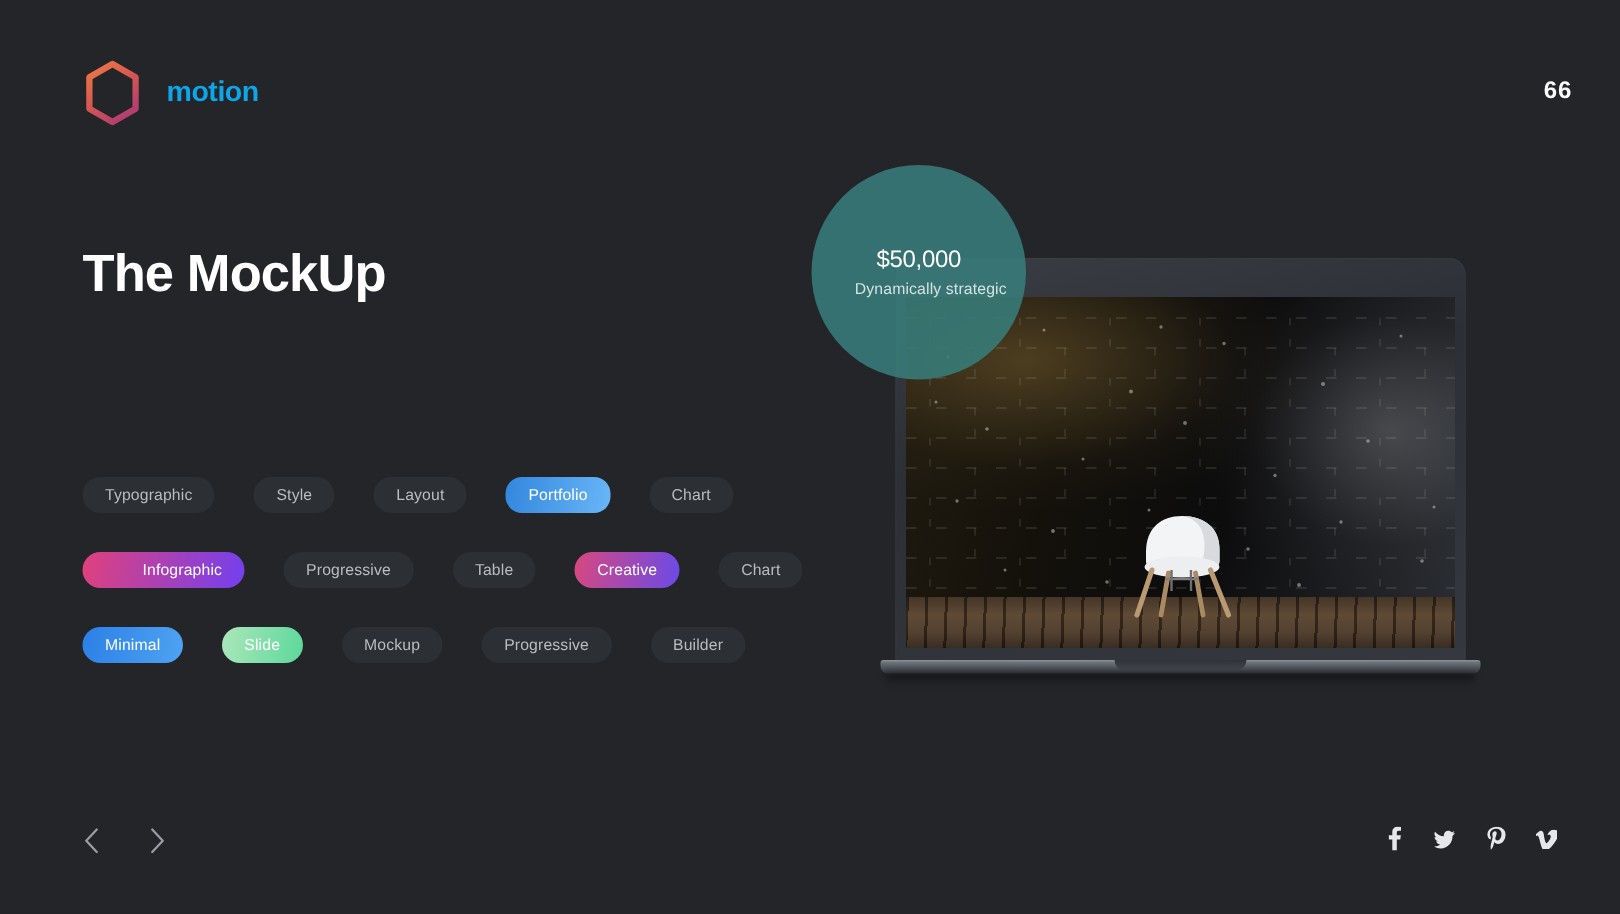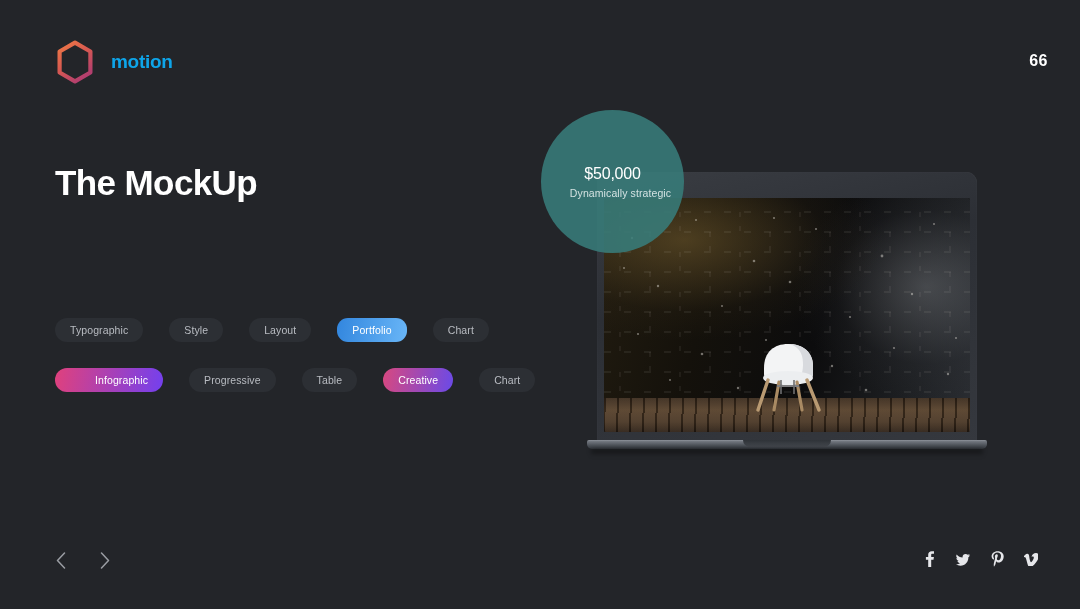--- a/index.html
+++ b/index.html
@@ -162,20 +162,27 @@
     <span class="tag">Layout</span>
     <span class="tag on grad-blue">Portfolio</span>
     <span class="tag">Chart</span>
   </div>
   <div class="tag-row">
     <span class="tag on grad-pinkpurp">Infographic</span>
     <span class="tag">Progressive</span>
     <span class="tag">Table</span>
     <span class="tag on grad-pinkpurp2">Creative</span>
     <span class="tag">Chart</span>
+  </div>
+  <div class="tag-row">
+    <span class="tag on grad-blue2">Minimal</span>
+    <span class="tag on grad-green">Slide</span>
+    <span class="tag">Mockup</span>
+    <span class="tag">Progressive</span>
+    <span class="tag">Builder</span>
   </div>
 </div>
 
 <div class="mockup">
 
   <div class="laptop">
     <div class="lid">
       <div class="screen">
         <div class="wall"></div>
         <svg class="bricks" viewBox="0 0 366 234" preserveAspectRatio="none">

